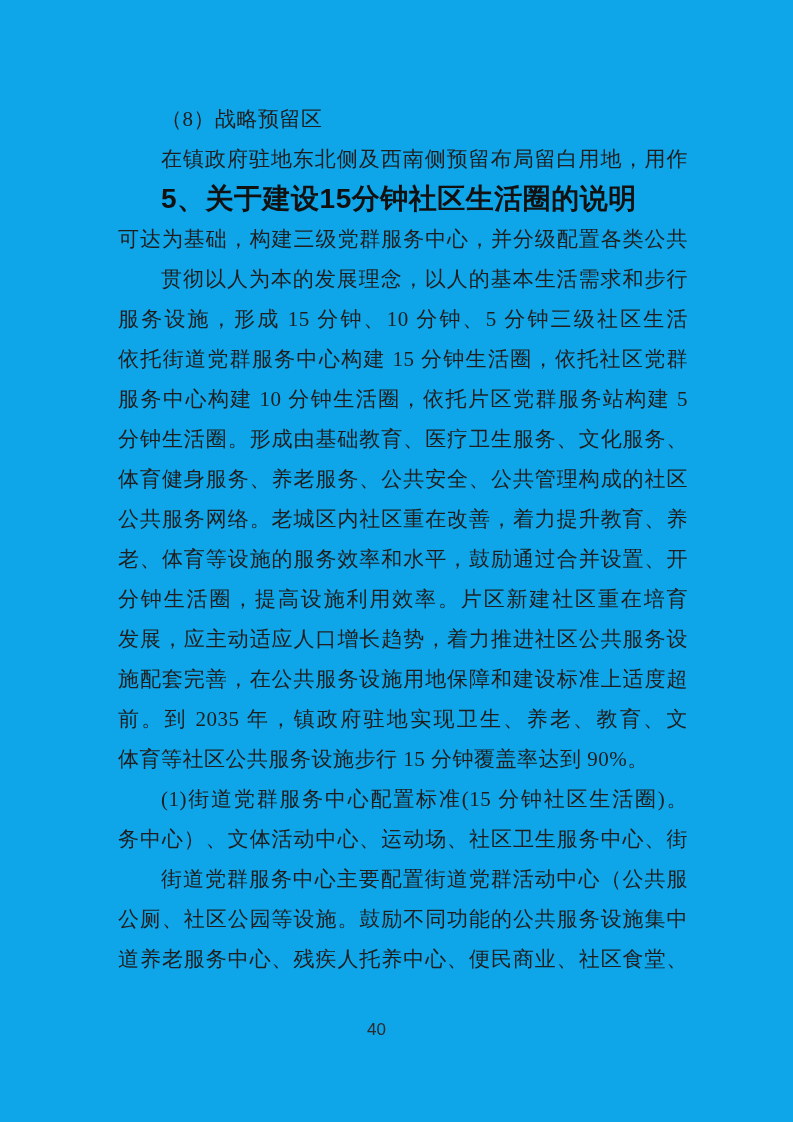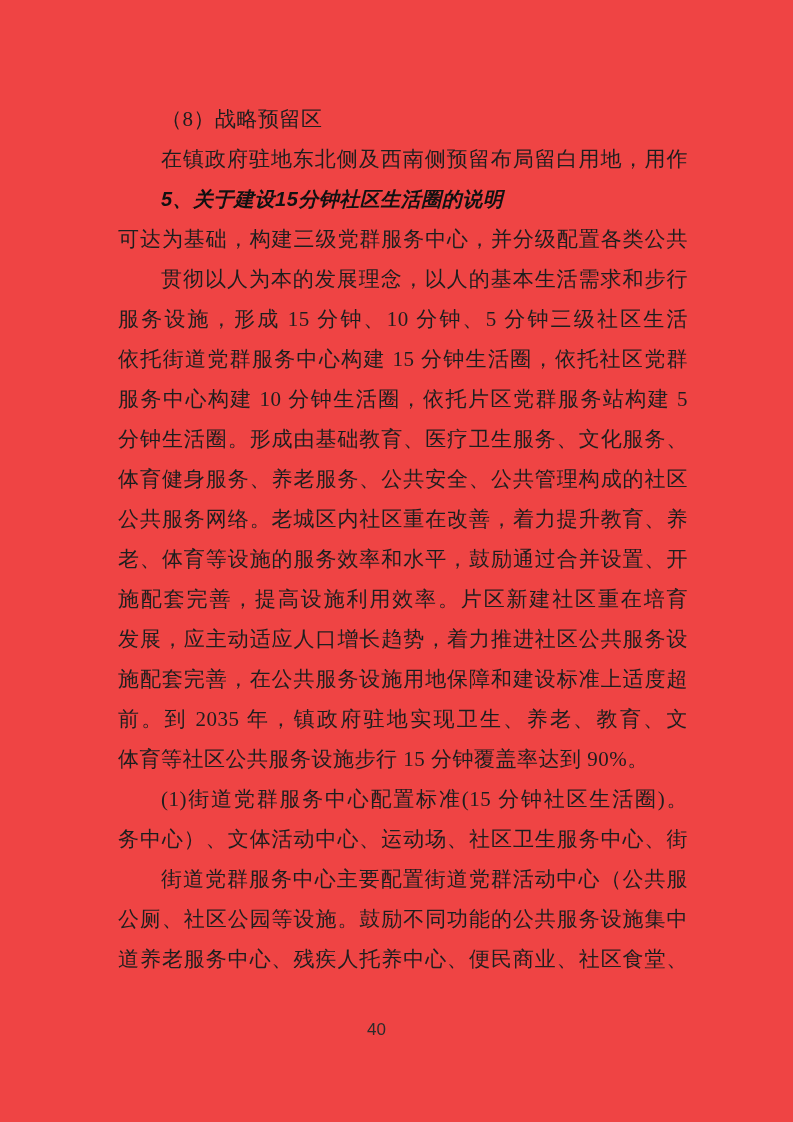--- a/index.html
+++ b/index.html
@@ -4,21 +4,21 @@
 <style>
   html, body {
     margin: 0;
     padding: 0;
     background: #ffffff;
   }
   .page {
     position: relative;
     width: 793px;
     height: 1122px;
-    background: #ef4444;
+    background: #0ea5e9;
     overflow: hidden;
     font-family: "Liberation Serif", "DejaVu Serif", serif;
     color: #1e1e1e;
   }
   .content {
     position: absolute;
     left: 118px;
     top: 99px;
     width: 570px;
   }
@@ -35,23 +35,22 @@
   .line.last {
     text-align: left;
     text-align-last: left;
   }
   .line.indent {
     padding-left: 43px;
   }
   .line.heading {
     font-family: "Liberation Sans", "DejaVu Sans", sans-serif;
     font-weight: bold;
-    font-size: 20px;
+    font-size: 28px;
     color: #111111;
-    font-style: italic;
   }
   .footer {
     position: absolute;
     left: 0;
     top: 1020px;
     width: 753px;
     text-align: center;
     font-size: 17px;
     color: #2b2b2b;
     font-family: "Liberation Sans", "DejaVu Sans", sans-serif;
@@ -71,21 +70,21 @@
 
     <div class="line">可达为基础，构建三级党群服务中心，并分级配置各类公共</div>
     <div class="line indent">贯彻以人为本的发展理念，以人的基本生活需求和步行</div>
     <div class="line">服务设施，形成 15 分钟、10 分钟、5 分钟三级社区生活圈。</div>
     <div class="line">依托街道党群服务中心构建 15 分钟生活圈，依托社区党群</div>
     <div class="line">服务中心构建 10 分钟生活圈，依托片区党群服务站构建 5</div>
     <div class="line">分钟生活圈。形成由基础教育、医疗卫生服务、文化服务、</div>
     <div class="line">体育健身服务、养老服务、公共安全、公共管理构成的社区</div>
     <div class="line">公共服务网络。老城区内社区重在改善，着力提升教育、养</div>
     <div class="line">老、体育等设施的服务效率和水平，鼓励通过合并设置、开</div>
-    <div class="line">施配套完善，提高设施利用效率。片区新建社区重在培育</div>
+    <div class="line">分钟生活圈，提高设施利用效率。片区新建社区重在培育</div>
     <div class="line">发展，应主动适应人口增长趋势，着力推进社区公共服务设</div>
     <div class="line">施配套完善，在公共服务设施用地保障和建设标准上适度超</div>
     <div class="line">前。到 2035 年，镇政府驻地实现卫生、养老、教育、文化、</div>
     <div class="line last">体育等社区公共服务设施步行 15 分钟覆盖率达到 90%。</div>
 
     <div class="line indent">(1)街道党群服务中心配置标准(15 分钟社区生活圈)。</div>
 
     <div class="line">务中心）、文体活动中心、运动场、社区卫生服务中心、街</div>
     <div class="line indent">街道党群服务中心主要配置街道党群活动中心（公共服</div>
     <div class="line">公厕、社区公园等设施。鼓励不同功能的公共服务设施集中</div>

